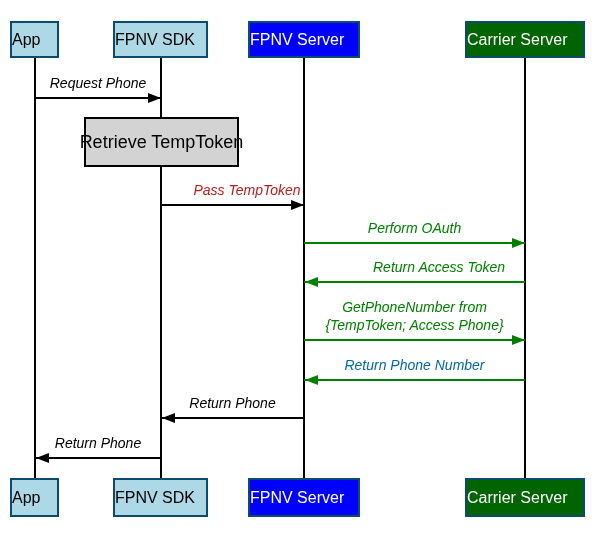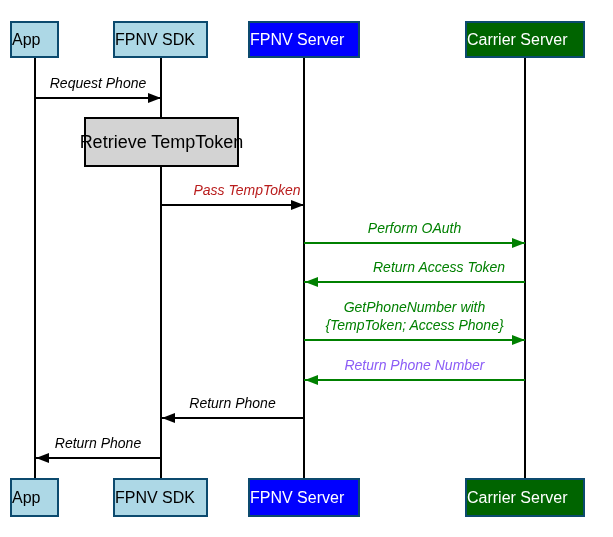--- a/index.html
+++ b/index.html
@@ -99,28 +99,28 @@
         <div class="msg-line" style="left: 304px; top: 281px; width: 221px; background: rgb(0, 128, 0);"></div>
         <div class="msg-head" style="top: 277px; left: 305px; border-right: 13px solid rgb(0, 128, 0);"></div>
         <div class="msg-label" style="left: 304px; width: 198px; top: 258px; color: rgb(0, 128, 0); margin-left: 36px;">
           <div>Return Access Token</div>
         </div>
       </div>
       <div>
         <div class="msg-line" style="left: 304px; top: 339px; width: 221px; background: rgb(0, 128, 0);"></div>
         <div class="msg-head" style="top: 335px; left: 512px; border-left: 13px solid rgb(0, 128, 0);"></div>
         <div class="msg-label" style="left: 304px; width: 221px; top: 298px; color: rgb(0, 128, 0);">
-          <div>GetPhoneNumber with</div>
+          <div>GetPhoneNumber from</div>
           <div>{TempToken; Access Phone}</div>
         </div>
       </div>
       <div>
         <div class="msg-line" style="left: 304px; top: 379px; width: 221px; background: rgb(0, 128, 0);"></div>
         <div class="msg-head" style="top: 375px; left: 305px; border-right: 13px solid rgb(0, 128, 0);"></div>
-        <div class="msg-label" style="left: 304px; width: 221px; top: 356px; color: #8b5cf6;">
+        <div class="msg-label" style="left: 304px; width: 221px; top: 356px; color: #0369a1;">
           <div>Return Phone Number</div>
         </div>
       </div>
       <div>
         <div class="msg-line" style="left: 161px; top: 417px; width: 143px; background: rgb(0, 0, 0);"></div>
         <div class="msg-head" style="top: 413px; left: 162px; border-right: 13px solid rgb(0, 0, 0);"></div>
         <div class="msg-label" style="left: 161px; width: 143px; top: 394px; color: rgb(0, 0, 0);">
           <div>Return Phone</div>
         </div>
       </div>

